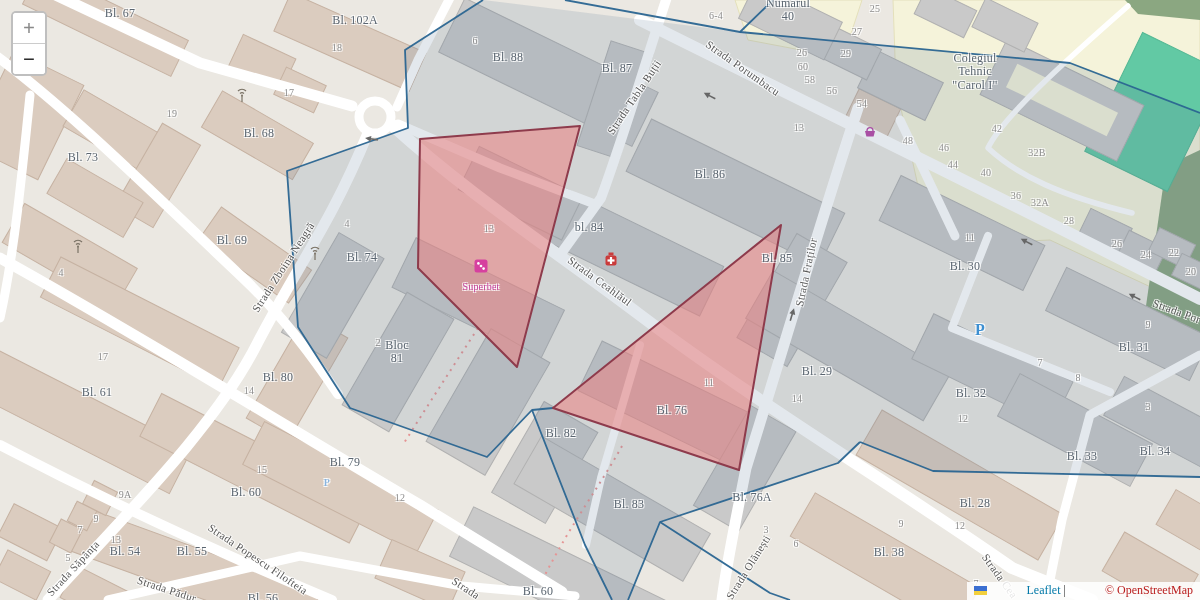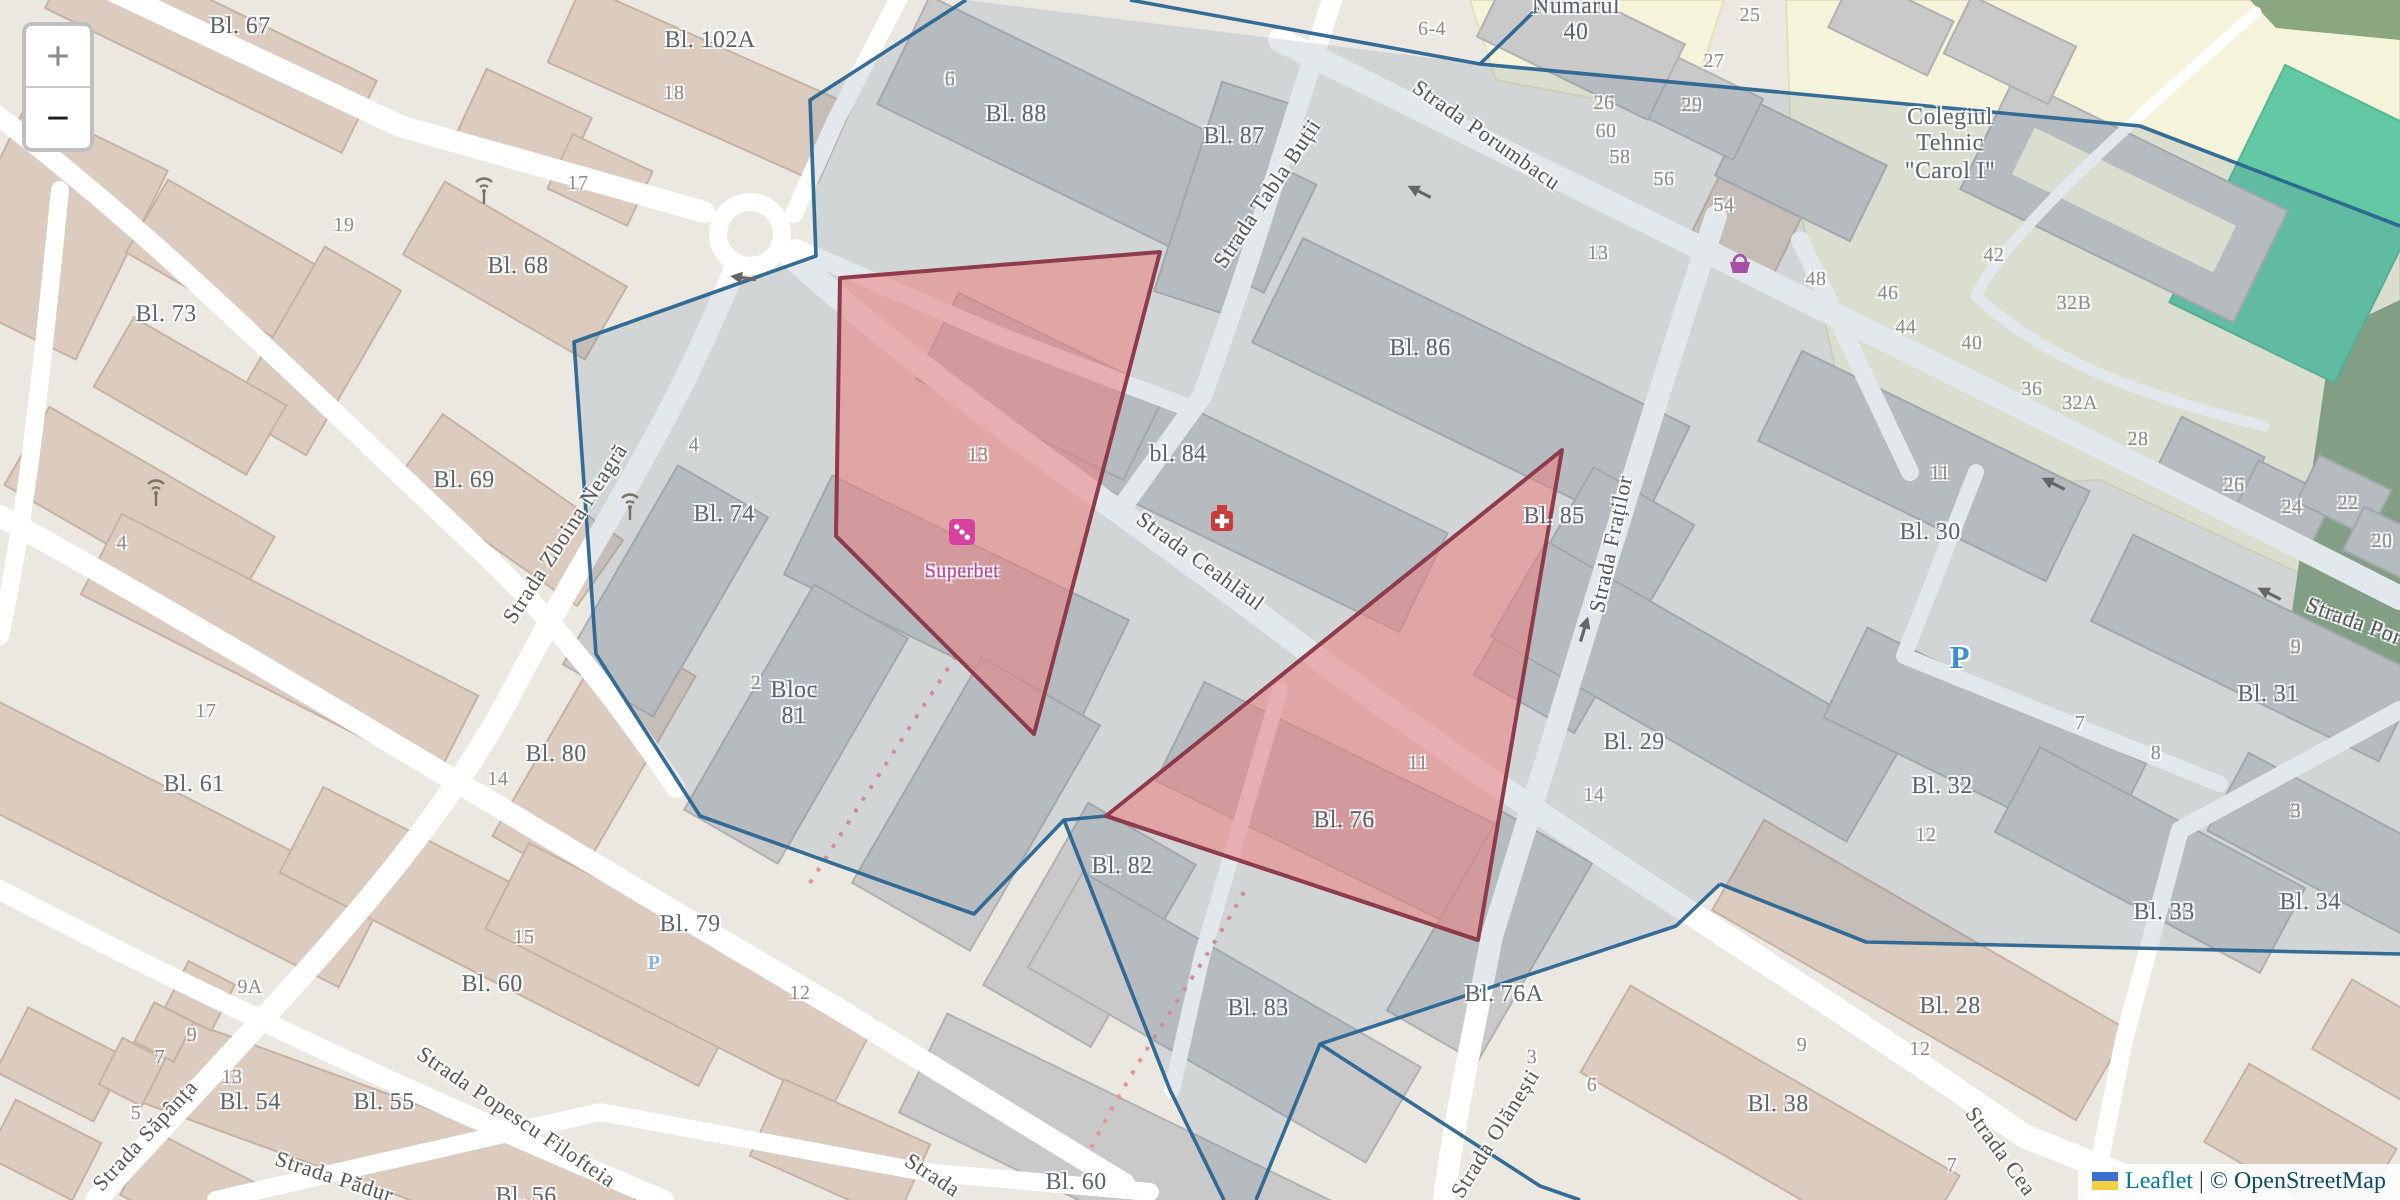--- a/index.html
+++ b/index.html
@@ -24,23 +24,23 @@
   .pk{font-size:16px;font-weight:bold;color:#3d8fd1;}
   .pk2{font-size:10px;font-weight:bold;color:#8ab4dd;}
   .leaflet-ctl{position:absolute;left:11px;top:11px;width:32px;background:#fff;
        border:2px solid rgba(0,0,0,.25);border-radius:5px;overflow:hidden;z-index:10;}
   .zbtn{width:32px;height:30px;display:flex;align-items:center;justify-content:center;
        font-size:21px;font-weight:bold;background:#fff;cursor:pointer;user-select:none;}
   .zbtn.zin{color:#8a8a8a;}
   .zbtn.zout{color:#1f1f1f;border-top:1px solid #ccc;}
   .attr{position:absolute;right:0;bottom:0;background:rgba(255,255,255,.85);
        padding:1px 7px 2px 7px;font-size:12px;color:#333;z-index:10;}
-  .attr a{text-decoration:none;}
+  .attr a{text-decoration:none;margin-left:36px;}
   .lib{color:#0078a8;}
-  .cop{color:#0c4a6e;}
+  .cop{color:#b91c1c;}
   .flag{display:inline-block;width:13px;height:9px;margin-right:4px;
        background:linear-gradient(#3b6fd1 0 50%,#f2cf3c 50% 100%);vertical-align:-1px;}
 </style>
 </head>
 <body>
 
 <div id="map">
 
   <svg id="basemap" width="1200" height="600" viewBox="0 0 1200 600">
 

